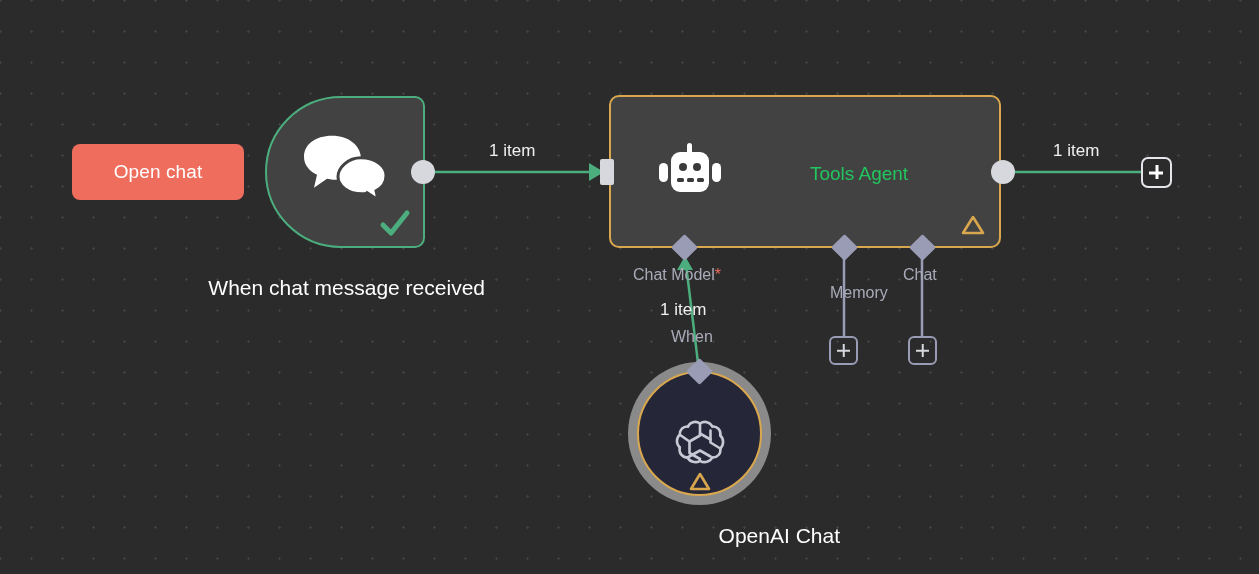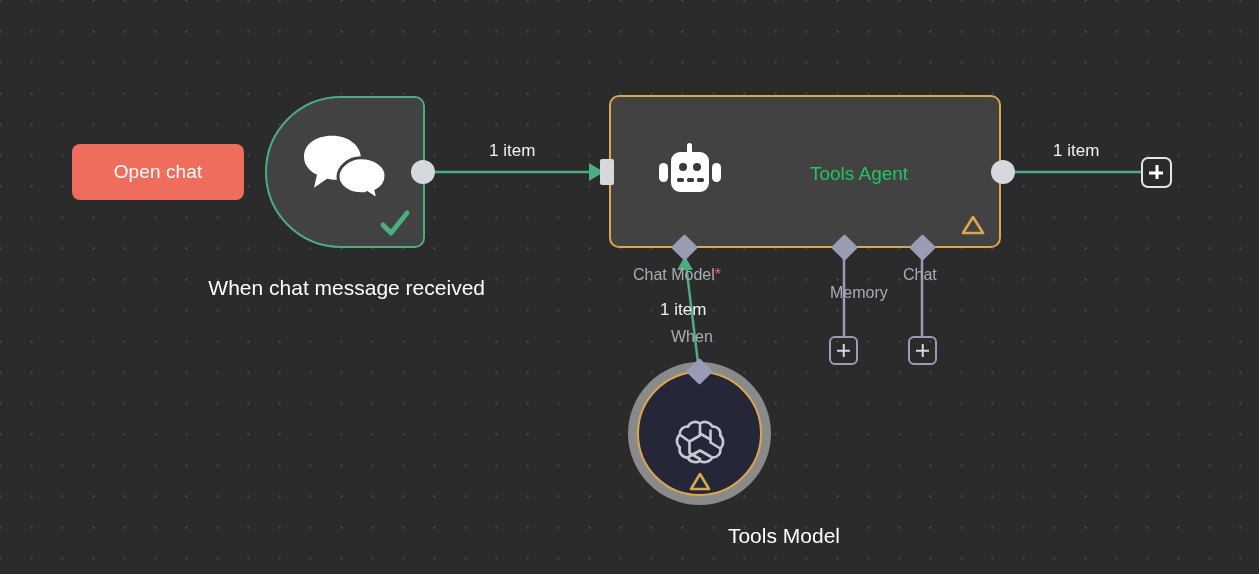--- a/index.html
+++ b/index.html
@@ -358,20 +358,20 @@
           <path d="M45.3 31.5 L35.5 25.5 L35.5 13.5"></path>
           <path d="M25 16.5 L35.5 22.5"></path>
         </g>
       </svg>
       <svg id="openai-warning" viewBox="0 0 24 24">
         <path d="M12 4 L21 19 L3 19 Z" fill="none" stroke="#d9a84e" stroke-width="2.6" stroke-linejoin="round"></path>
       </svg>
     </div>
   </div>
   <div id="diamond-openai-top"></div>
-  <div class="node-caption" id="caption-openai">Tools Model</div>
+  <div class="node-caption" id="caption-openai">OpenAI Chat</div>
 
   <div class="edge-label" id="edge-label-trigger-agent">1 item</div>
   <div class="edge-label" id="edge-label-agent-next">1 item</div>
   <div class="edge-label" id="edge-label-openai-agent">1 item</div>
   <div class="sub-label" style="left:671px; top:328px;">When</div>
 
 </div>
 
 </body></html>

